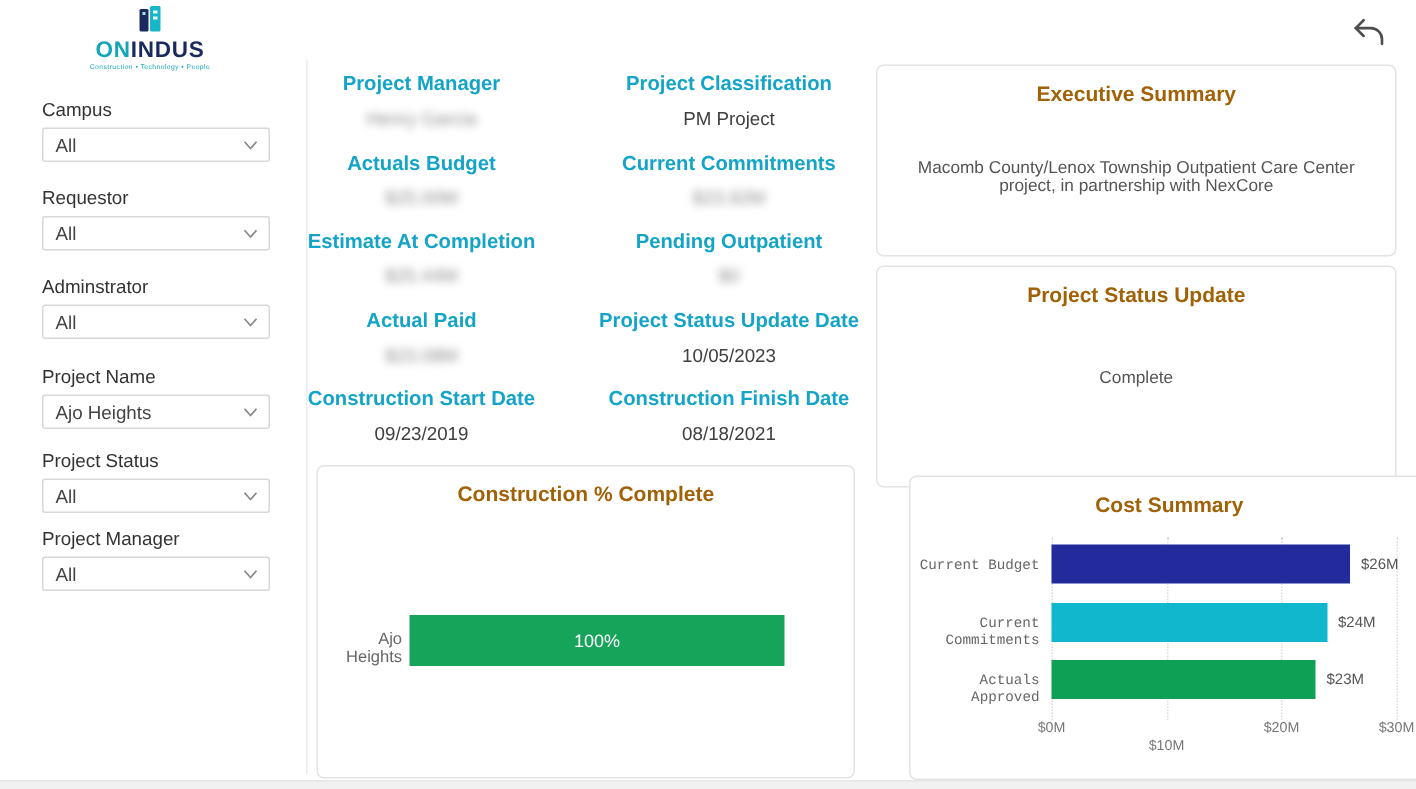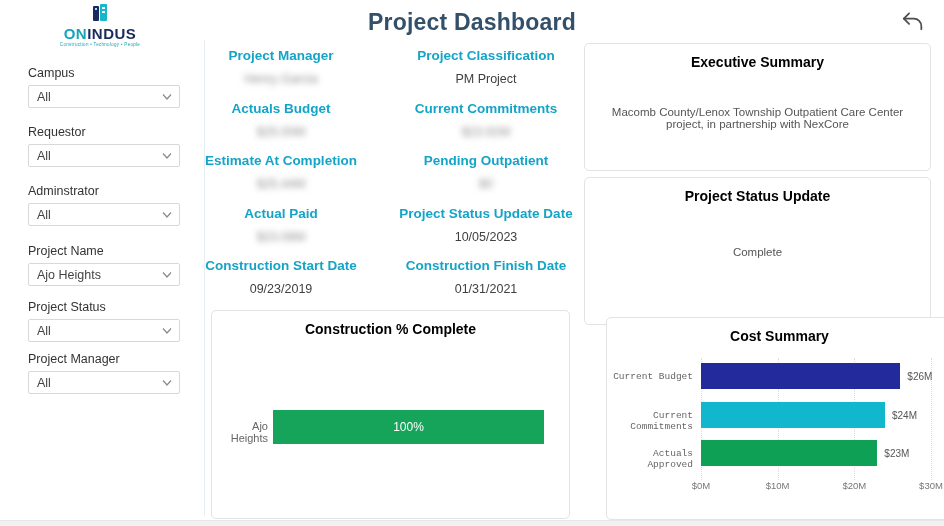--- a/index.html
+++ b/index.html
@@ -29,21 +29,21 @@
   .filter-chevron { position:absolute; right:7px; top:7px; }
 
   
   .field { position:absolute; width:270px; text-align:center; }
   .field-label { font-size:13.5px; font-weight:bold; color:#14a4c8; }
   .field-value { font-size:12.5px; color:#404040; margin-top:9px; }
   .field-value.blurred { color:#8f8f8f; filter:blur(3px); }
 
   
   .card { position:absolute; background:#fff; border:1px solid #e3e3e3; border-radius:5px; }
-  .card-title { text-align:center; font-size:14px; font-weight:bold; color:#000000; margin-top:10px; }
+  .card-title { text-align:center; font-size:14px; font-weight:bold; color:#a16207; margin-top:10px; }
   .card-body { position:absolute; left:0; right:0; text-align:center; font-size:11.5px; color:#555; }
 
   
   .cc-row-label { position:absolute; font-size:11px; color:#666; text-align:right; }
   .cc-bar { position:absolute; height:34px; display:flex; align-items:center; justify-content:center;
     color:#fff; font-size:12px; font-weight:500; }
 
   
   .cs-grid { position:absolute; top:40px; height:122px; width:1px;
     border-left:1px dotted #dcdcdc; }
@@ -53,21 +53,20 @@
   .cs-tick { position:absolute; font-size:9.5px; color:#777; transform:translateX(-50%); }
   .cs-xlabel { position:absolute; left:94px; width:230px; text-align:center; font-size:12px; color:#444; }
 
   .bottom-strip { position:absolute; left:0; right:0; bottom:0; height:6px; background:#f1f1f1; border-top:1px solid #e6e6e6; }
 </style>
 </head>
 <body>
 
 <div id="app">
 
-  <div class="page-title">Project Dashboard</div>
   <div class="back-btn">
     <svg width="28" height="28" viewBox="0 0 24 24">
       <path d="M9.5 4.7 L5 9.2 L9.5 13.7" stroke="#4d4d4d" stroke-width="1.5" fill="none" stroke-linecap="round" stroke-linejoin="round"></path>
       <path d="M5 9.2 h8.6 a6.4 6.4 0 0 1 6.4 6.4 v2.6" stroke="#4d4d4d" stroke-width="1.5" fill="none" stroke-linecap="round"></path>
     </svg>
   </div>
 
   <div class="logo">
     <svg class="logo-icon" width="22" height="22" viewBox="0 0 22 22">
       <rect x="4" y="3" width="6" height="15" rx="1" fill="#1b2a5e"></rect>
@@ -170,49 +169,49 @@
       <div class="field" style="left: 351px; top: 206px;">
         <div class="field-label">Project Status Update Date</div>
         <div class="field-value">10/05/2023</div>
       </div>
       <div class="field" style="left: 146px; top: 258px;">
         <div class="field-label">Construction Start Date</div>
         <div class="field-value">09/23/2019</div>
       </div>
       <div class="field" style="left: 351px; top: 258px;">
         <div class="field-label">Construction Finish Date</div>
-        <div class="field-value">01/31/2021</div>
+        <div class="field-value">08/18/2021</div>
       </div>
     </div>
 
   <div class="card" style="left:584px; top:43px; width:347px; height:128px;">
     <div class="card-title">Executive Summary</div>
     <div class="card-body" style="top:62px; padding:0 14px;">Macomb County/Lenox Township Outpatient Care Center project, in partnership with NexCore</div>
   </div>
 
   <div class="card" style="left:584px; top:177px; width:347px; height:148px;">
     <div class="card-title">Project Status Update</div>
     <div class="card-body" style="top:68px;">Complete</div>
   </div>
 
   <div class="card" style="left:211px; top:310px; width:359px; height:209px;">
     <div class="card-title">Construction % Complete</div>
     <div id="ccChart">
         <div class="cc-row-label" style="left: 8px; width: 48px; top: 109px;">Ajo Heights</div>
-        <div class="cc-bar" style="left: 61px; top: 99px; width: 271px; background: rgb(22, 164, 90);">100%</div>
+        <div class="cc-bar" style="left: 61px; top: 99px; width: 250px; background: rgb(22, 164, 90);">100%</div>
       </div>
   </div>
 
   <div class="card" style="left:584px; top:317px; width:347px; height:203px;margin-left:22px;">
     <div class="card-title">Cost Summary</div>
     <div id="csChart">
         <div class="cs-grid" style="left: 94px;"></div>
         <div class="cs-tick" style="left: 94px; top: 162px;">$0M</div>
         <div class="cs-grid" style="left: 170.667px;"></div>
-        <div class="cs-tick" style="left: 170.667px; top: 162px;">$10M</div>
+        <div class="cs-tick" style="left: 170.667px; top: 174px;">$10M</div>
         <div class="cs-grid" style="left: 247.333px;"></div>
         <div class="cs-tick" style="left: 247.333px; top: 162px;">$20M</div>
         <div class="cs-grid" style="left: 324px;"></div>
         <div class="cs-tick" style="left: 324px; top: 162px;">$30M</div>
         <div class="cs-cat" style="left: 0px; top: 53px;">Current Budget</div>
         <div class="cs-bar" style="left: 94px; top: 45px; width: 199.333px; height: 26px; background: rgb(35, 42, 156);"></div>
         <div class="cs-val" style="left: 300.333px; top: 53px;">$26M</div>
         <div class="cs-cat" style="left: 0px; top: 92px;">Current Commitments</div>
         <div class="cs-bar" style="left: 94px; top: 84px; width: 184px; height: 26px; background: rgb(16, 183, 205);"></div>
         <div class="cs-val" style="left: 285px; top: 92px;">$24M</div>

